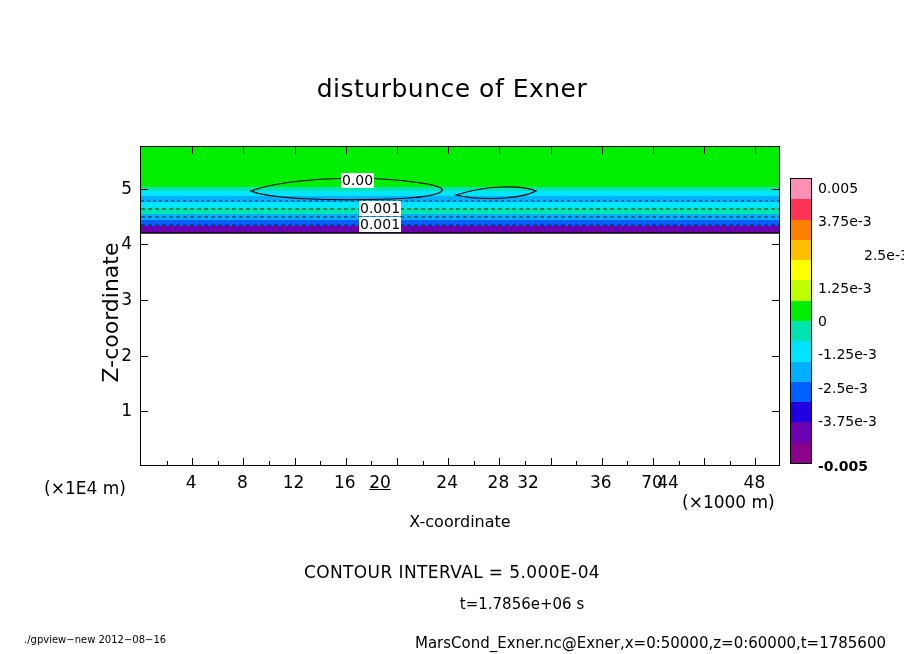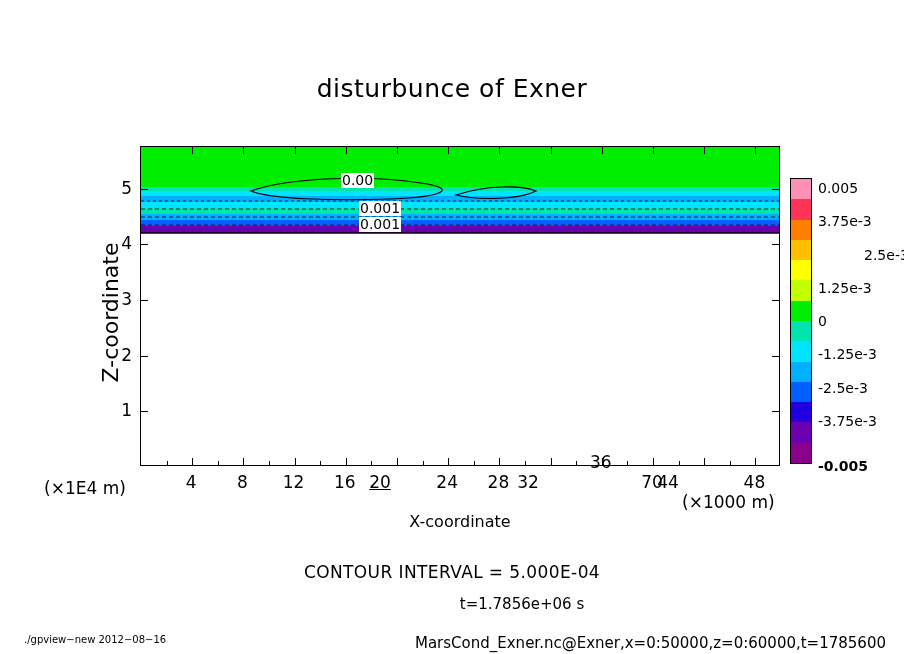--- a/index.html
+++ b/index.html
@@ -233,21 +233,21 @@
 
 <div class="abs" id="x-tick-labels">
     <div class="xlabel" style="left: 191.2px; top: 472px;">4</div>
     <div class="xlabel" style="left: 242.4px; top: 472px;">8</div>
     <div class="xlabel" style="left: 293.6px; top: 472px;">12</div>
     <div class="xlabel" style="left: 344.8px; top: 472px;">16</div>
     <div class="xlabel" style="left: 380px; top: 472px; text-decoration: underline;">20</div>
     <div class="xlabel" style="left: 447.2px; top: 472px;">24</div>
     <div class="xlabel" style="left: 498.4px; top: 472px;">28</div>
     <div class="xlabel" style="left: 528px; top: 472px;">32</div>
-    <div class="xlabel" style="left: 600.8px; top: 452px;">36</div>
+    <div class="xlabel" style="left: 600.8px; top: 472px;">36</div>
     <div class="xlabel" style="left: 652px; top: 472px;">70</div>
     <div class="xlabel" style="left: 668px; top: 472px;">44</div>
     <div class="xlabel" style="left: 754.4px; top: 472px;">48</div>
   </div>
 
 <div class="abs" id="y-tick-labels">
     <div class="ylabel" style="left: 106px; top: 410.348px; width: 26px;">1</div>
     <div class="ylabel" style="left: 106px; top: 354.696px; width: 26px;">2</div>
     <div class="ylabel" style="left: 106px; top: 299.043px; width: 26px;">3</div>
     <div class="ylabel" style="left: 106px; top: 243.391px; width: 26px;">4</div>

